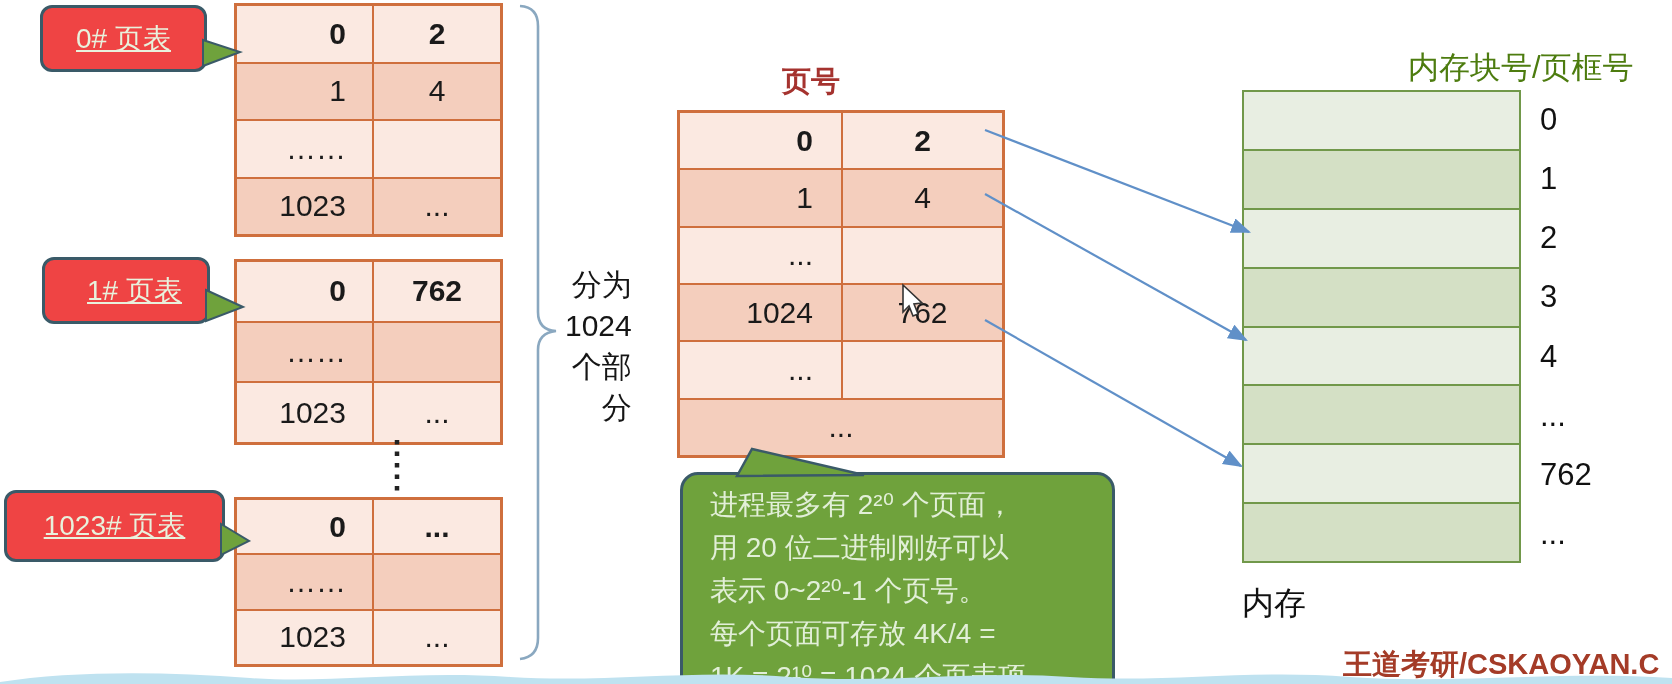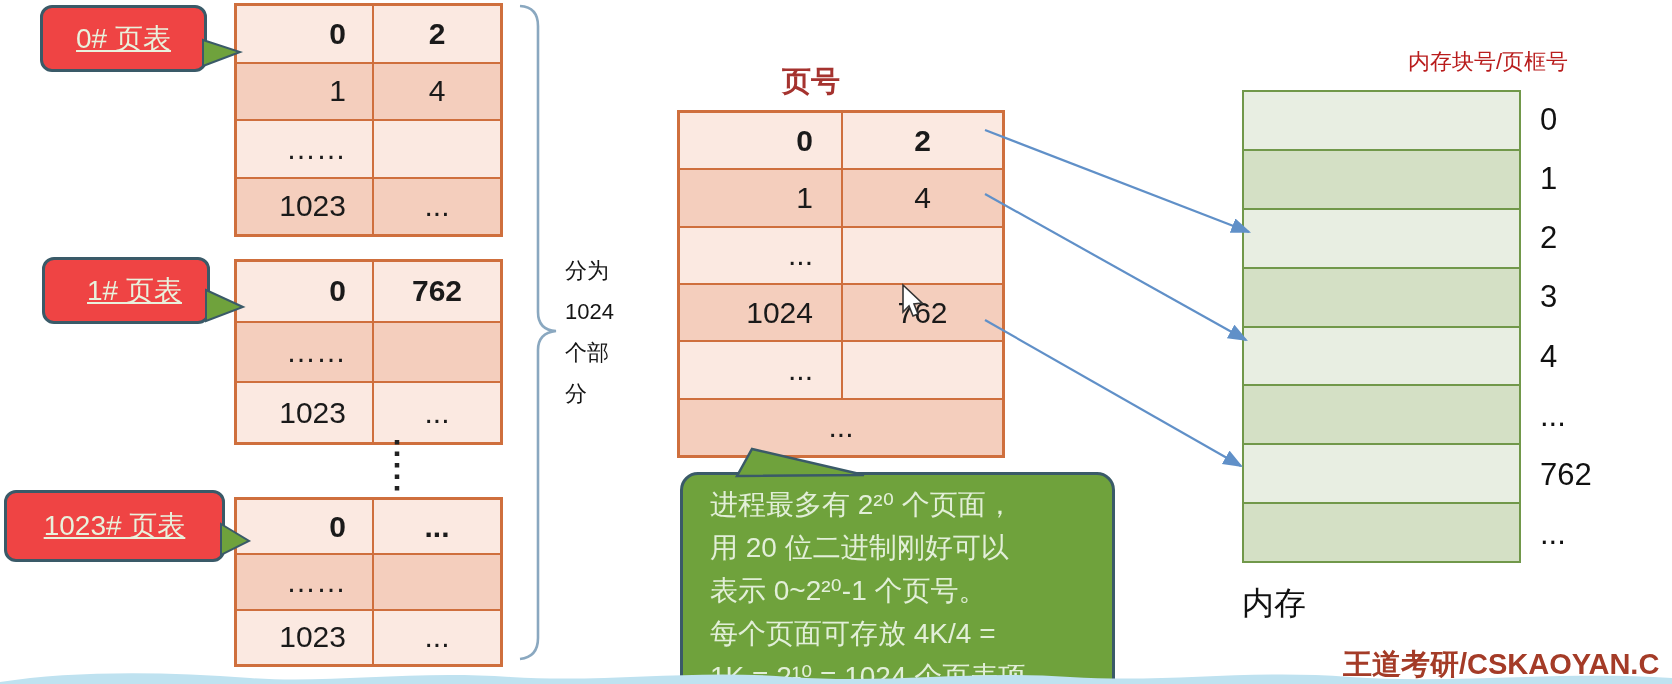--- a/index.html
+++ b/index.html
@@ -30,38 +30,38 @@
   
   .gbubble{position:absolute;background:#ef4444;border:3px solid #3a5a68;border-radius:12px;
            display:flex;align-items:center;justify-content:center;color:#e8f2dd;font-size:28px;
            box-sizing:border-box;z-index:2;text-decoration:underline;}
 
   
   .maphdr{position:absolute;top:62px;width:163px;text-align:right;font-size:29px;font-weight:bold;
           color:#a5332f;z-index:3;}
 
   
-  #braceNote{position:absolute;left:565px;top:250px;font-size:22px;line-height:41px;color:#151515;z-index:3;}
+  #braceNote{position:absolute;left:565px;top:264px;font-size:30px;line-height:41px;color:#151515;z-index:3;text-align:right;}
 
   
   #noteBubble{position:absolute;left:680px;top:472px;width:435px;height:230px;background:#6fa23c;
               border:3px solid #3a5a68;border-radius:18px;box-sizing:border-box;z-index:2;
               padding:8px 0 0 27px;}
   #noteBubble .nline{font-size:28px;line-height:43px;color:#e2efd8;white-space:nowrap;}
 
   
   #memtable{position:absolute;left:1242px;top:90px;width:279px;height:473px;display:flex;flex-direction:column;
             border:2.5px solid #71984a;box-sizing:border-box;z-index:1;}
   #memtable .mrow{flex:1;border-top:2px solid #71984a;}
   #memtable .mrow:first-child{border-top:none;}
   .memlight{background:#e8eee2;}
   .memdark{background:#d4e0c5;}
   .memlabel{position:absolute;left:1540px;width:110px;height:59px;display:flex;align-items:center;
             font-size:31px;color:#111;z-index:3;}
-  #memTitle{position:absolute;left:1408px;top:47px;font-size:22px;color:#b91c1c;white-space:nowrap;z-index:3;}
+  #memTitle{position:absolute;left:1408px;top:47px;font-size:31px;color:#4d7c0f;white-space:nowrap;z-index:3;}
   #memCaption{position:absolute;left:1242px;top:582px;width:279px;text-align:left;font-size:32px;color:#111;z-index:3;}
 
   
   #watermark{position:absolute;left:1343px;top:645px;font-size:29px;font-weight:bold;color:#a43b27;
              white-space:nowrap;z-index:4;}
 
   
   #overlay{position:absolute;left:0;top:0;width:1672px;height:684px;z-index:5;pointer-events:none;}
 </style>
 </head>

